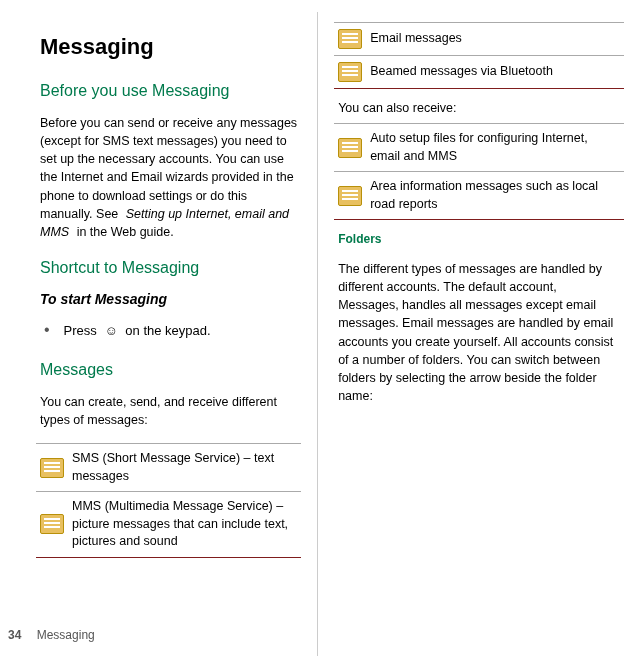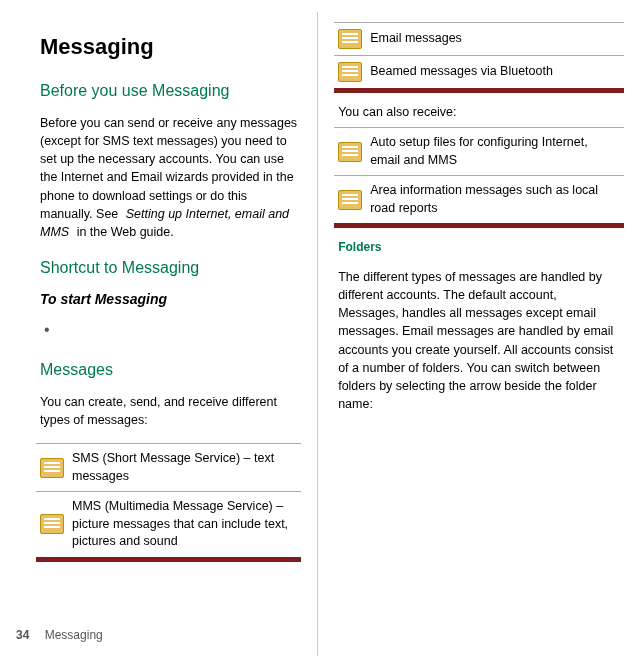--- a/index.html
+++ b/index.html
@@ -71,21 +71,21 @@
       margin-bottom: 8px;
     }
     .message-table td {
       border-top: 1px solid #aaa;
       padding: 6px 4px;
       font-size: 12.5px;
       line-height: 1.4;
       vertical-align: middle;
     }
     .message-table tr:last-child td {
-      border-bottom: 5px solid #7f1d1d;
+      border-bottom: 1px solid #7f1d1d;
     }
     .icon-cell {
       width: 32px;
       text-align: center;
       padding-right: 6px;
     }
     .msg-icon {
       display: inline-block;
       width: 24px;
       height: 20px;
@@ -112,21 +112,21 @@
     }
     .folders-title {
       font-size: 12px;
       font-weight: bold;
       color: #007a4c;
       margin-bottom: 6px;
     }
     .footer {
       position: absolute;
       bottom: 10px;
-      left: 8px;
+      left: 0;
       font-size: 12px;
       color: #555;
     }
     .footer-num {
       font-weight: bold;
       margin-right: 4px;
     }
   </style>
 </head>
 <body>
@@ -139,20 +139,21 @@
     <div class="section-title">Before you use Messaging</div>
     <div class="body-text">
       Before you can send or receive any messages (except for SMS text messages) you need to set up the necessary accounts. You can use the Internet and Email wizards provided in the phone to download settings or do this manually. See <em>Setting up Internet, email and MMS</em> in the Web guide.
     </div>
 
     <div class="section-title">Shortcut to Messaging</div>
 
     <div class="subsection-title">To start Messaging</div>
     <div class="bullet-item">
       <span class="bullet-dot">•</span>
+      <span>Press <span>☺</span> on the keypad.</span>
     </div>
 
     <div class="section-title" style="margin-top:10px;">Messages</div>
     <div class="body-text">You can create, send, and receive different types of messages:</div>
 
     <table class="message-table">
       <tbody>
           <tr>
         <td class="icon-cell">
           <span class="msg-icon"></span>

